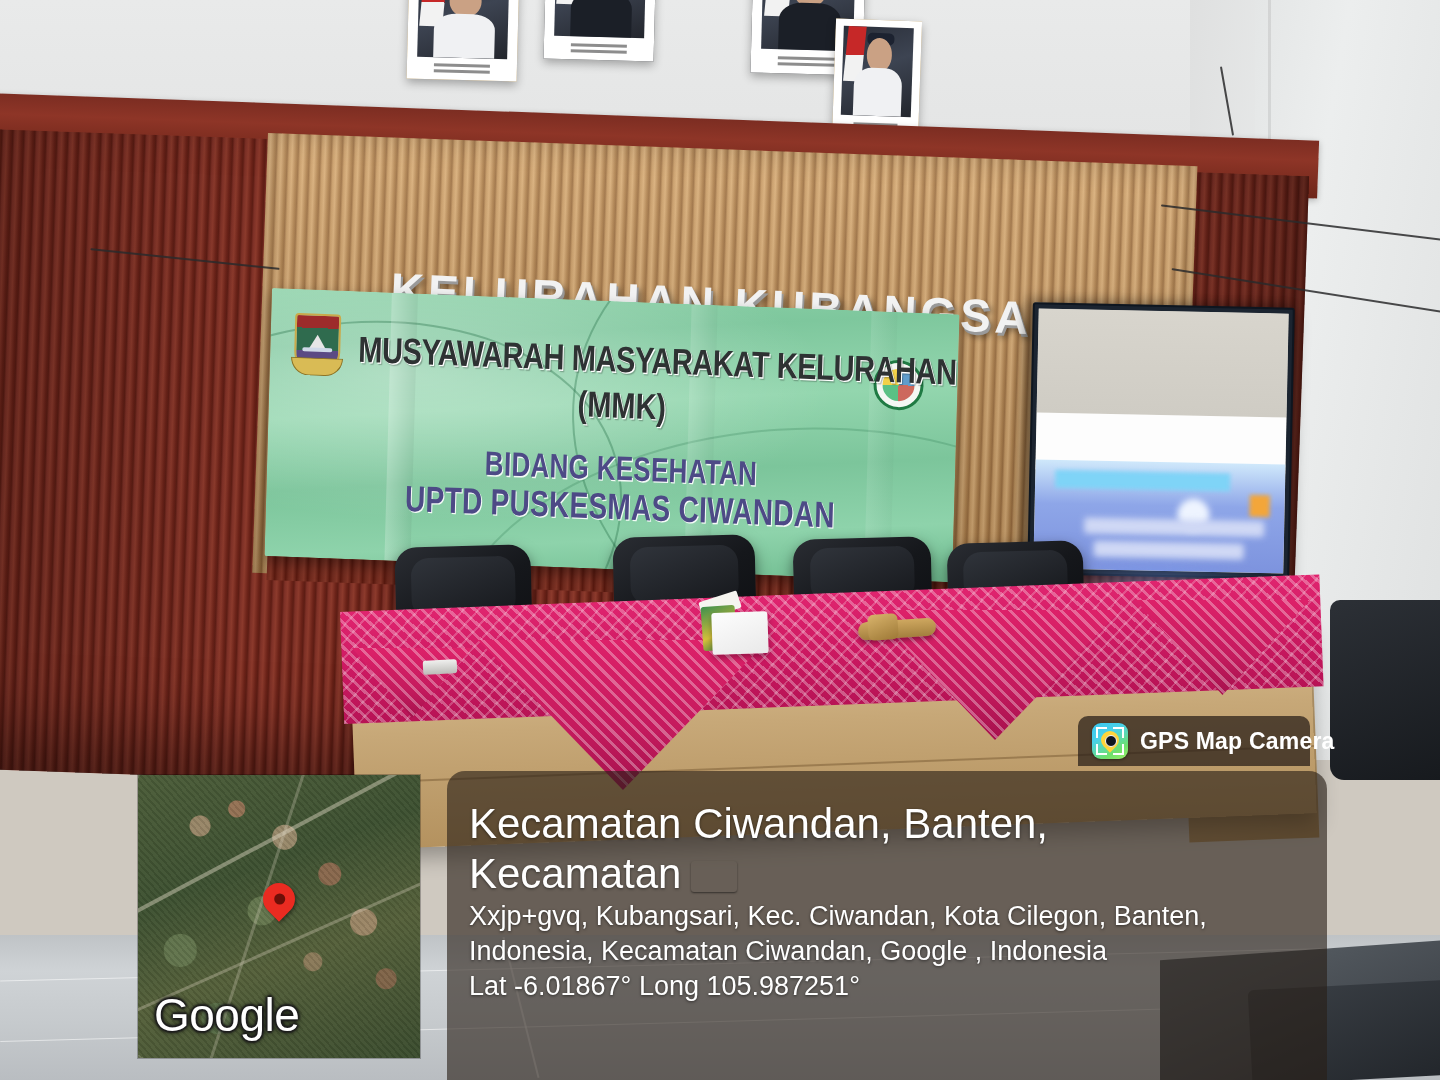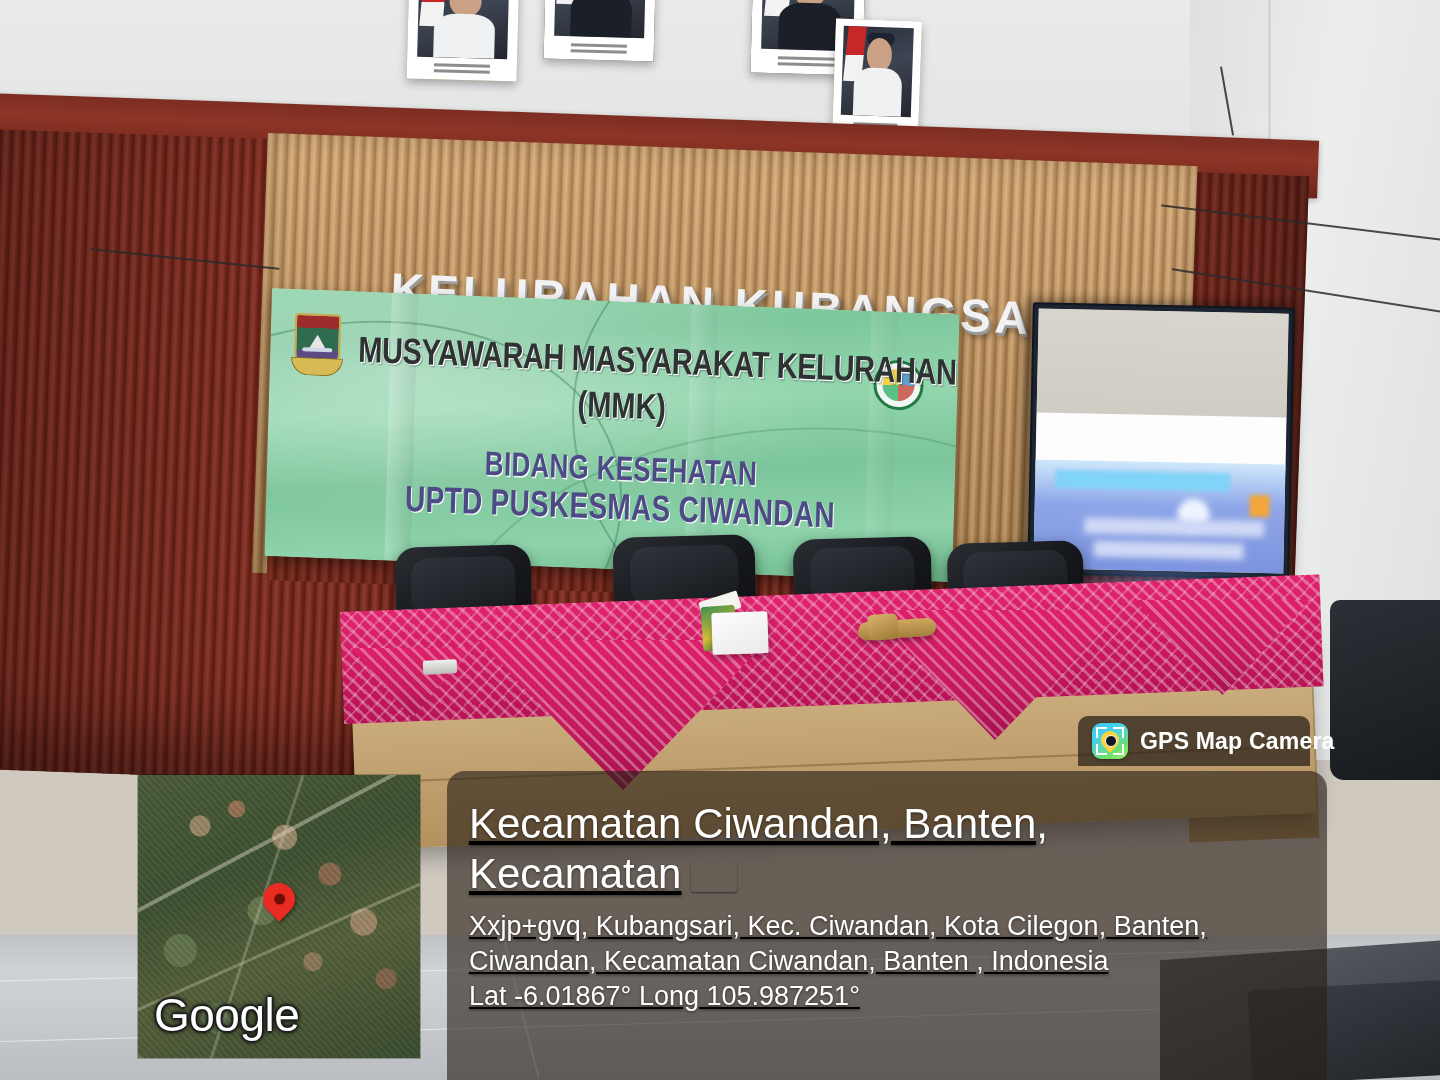--- a/index.html
+++ b/index.html
@@ -218,30 +218,30 @@
   .gps-logo .br.bl{left:4px;bottom:4px;border-right:none;border-top:none;}
   .gps-logo .br.brr{right:4px;bottom:4px;border-left:none;border-top:none;}
   .gps-logo .pin{position:absolute;left:50%;top:8px;margin-left:-9px;width:18px;height:18px;
     border-radius:50% 50% 50% 0;transform:rotate(-45deg);background:#ffd43b;}
   .gps-logo .lens{position:absolute;left:50%;top:12px;margin-left:-5px;width:10px;height:10px;
     border-radius:50%;background:#10161f;border:1.5px solid #f7f7f7;}
   .gps-title{color:#fff;font-size:23px;font-weight:bold;letter-spacing:.2px;white-space:nowrap;}
 
   .gps-panel{left:447px;top:771px;width:880px;height:309px;
     background:rgba(40,30,23,.62);border-radius:18px 18px 0 0;box-sizing:border-box;
-    padding:28px 20px 14px 22px;text-decoration:underline;}
+    padding:28px 20px 14px 22px;}
   .gps-h{color:#fff;font-size:42px;line-height:50px;font-weight:400;
     text-shadow:0 1px 3px rgba(0,0,0,.5);}
   .gps-flag{display:inline-block;width:46px;height:31px;vertical-align:-4px;margin-left:10px;
     border-radius:3px;overflow:hidden;box-shadow:0 1px 2px rgba(0,0,0,.5);}
   .gps-flag .r{height:50%;background:#d21034;}
   .gps-flag .w{height:50%;background:#fff;}
   .gps-d{color:#fff;font-size:27px;line-height:35px;font-weight:400;
     text-shadow:0 1px 3px rgba(0,0,0,.55);white-space:nowrap;}
-  .gps-d.sp{margin-top:10px;}
+  .gps-d.sp{margin-top:0;}
 
   
   .map{left:138px;top:775px;width:282px;height:283px;overflow:hidden;
     background:#3e5132;box-shadow:0 0 0 1px rgba(0,0,0,.25);}
   .map .sat{position:absolute;inset:0;
     background:
       radial-gradient(circle at 22% 18%,rgba(180,150,120,.75) 0 10px,rgba(0,0,0,0) 11px),
       radial-gradient(circle at 35% 12%,rgba(168,120,92,.8) 0 8px,rgba(0,0,0,0) 9px),
       radial-gradient(circle at 52% 22%,rgba(190,160,130,.7) 0 12px,rgba(0,0,0,0) 13px),
       radial-gradient(circle at 68% 35%,rgba(160,110,85,.75) 0 11px,rgba(0,0,0,0) 12px),
@@ -425,21 +425,21 @@
     </div>
     <div class="gps-title">GPS Map Camera</div>
   </div>
 
   <div class="layer gps-panel">
     <div class="gps-h">Kecamatan Ciwandan, Banten,</div>
     <div class="gps-h">
       <span>Kecamatan</span><span class="gps-flag"><span class="r"></span><span class="w"></span></span>
     </div>
     <div class="gps-d sp">Xxjp+gvq, Kubangsari, Kec. Ciwandan, Kota Cilegon, Banten,</div>
-    <div class="gps-d">Ciwandan, Kecamatan Ciwandan, Banten , Indonesia</div>
+    <div class="gps-d">Indonesia, Kecamatan Ciwandan, Google , Indonesia</div>
     <div class="gps-d">Lat -6.01867° Long 105.987251°</div>
   </div>
 
   <div class="layer map">
     <div class="sat"></div>
     <div class="texture"></div>
     <div class="road" style="left:-10%;top:18%;width:130%;height:4px;transform:rotate(-28deg);"></div>
     <div class="road" style="left:-10%;top:58%;width:130%;height:3px;transform:rotate(-24deg);opacity:.7;"></div>
     <div class="road" style="left:40%;top:-10%;width:3px;height:130%;transform:rotate(18deg);opacity:.6;"></div>
     <div class="pin">

